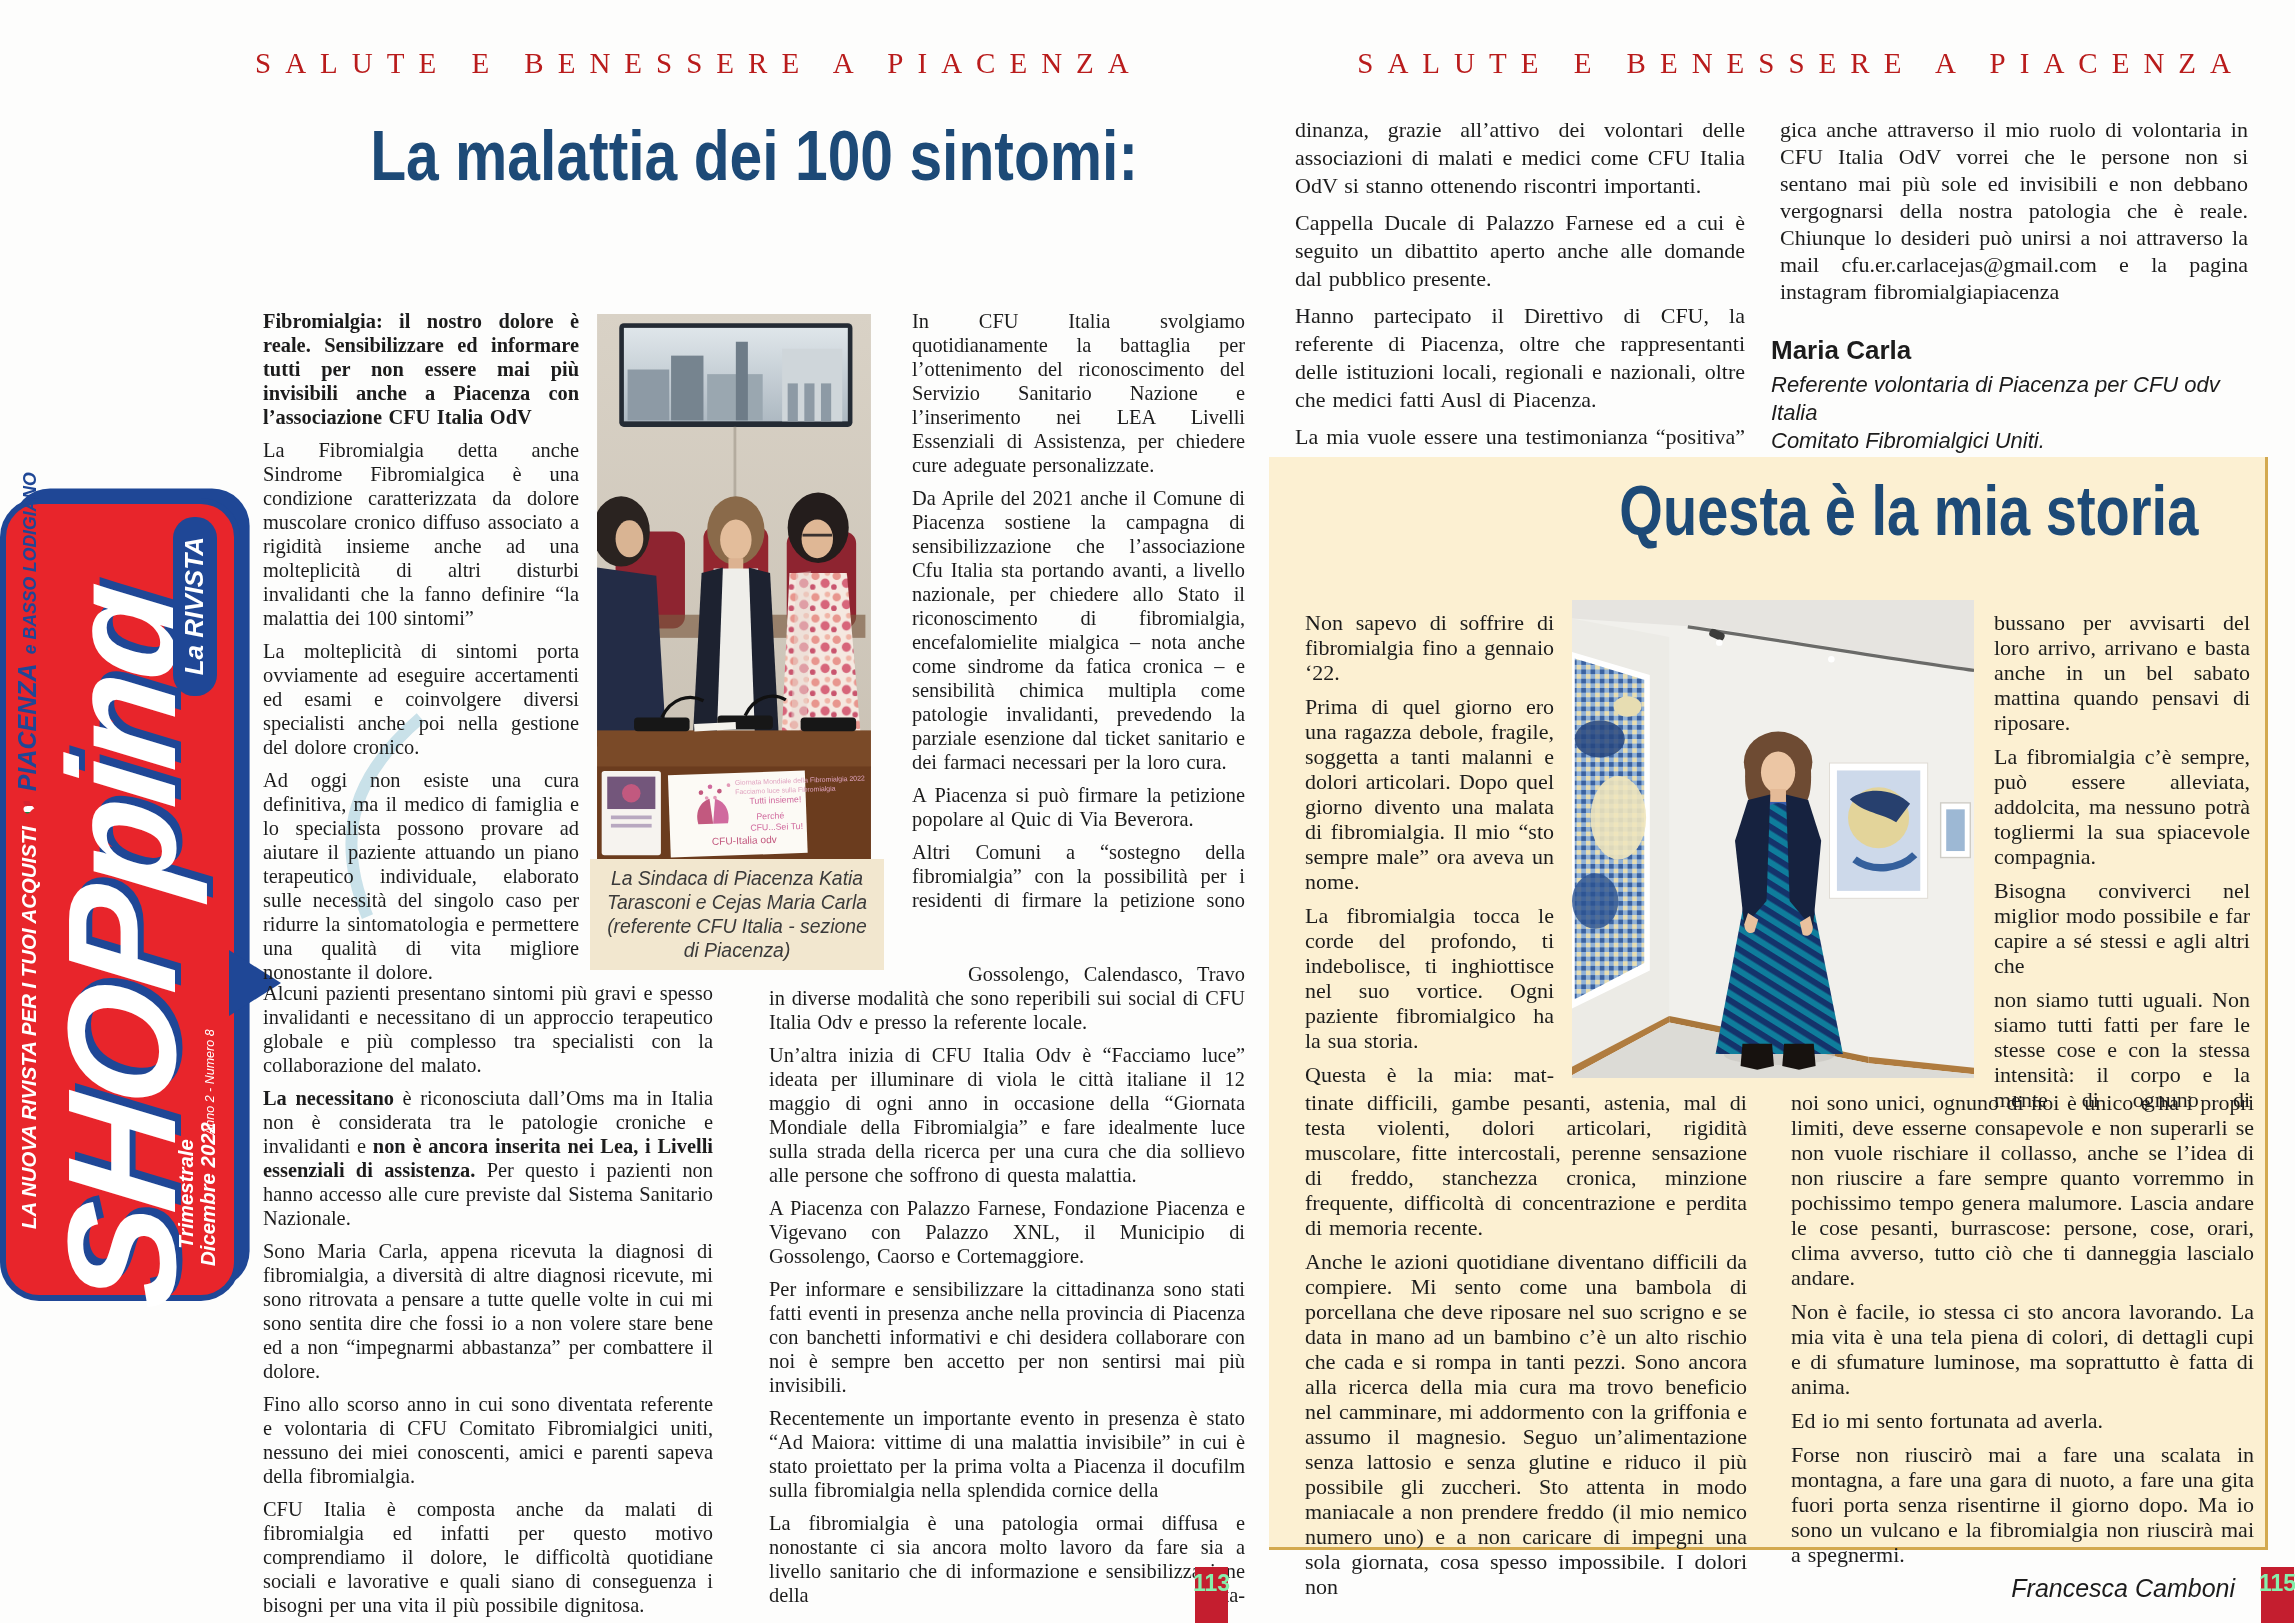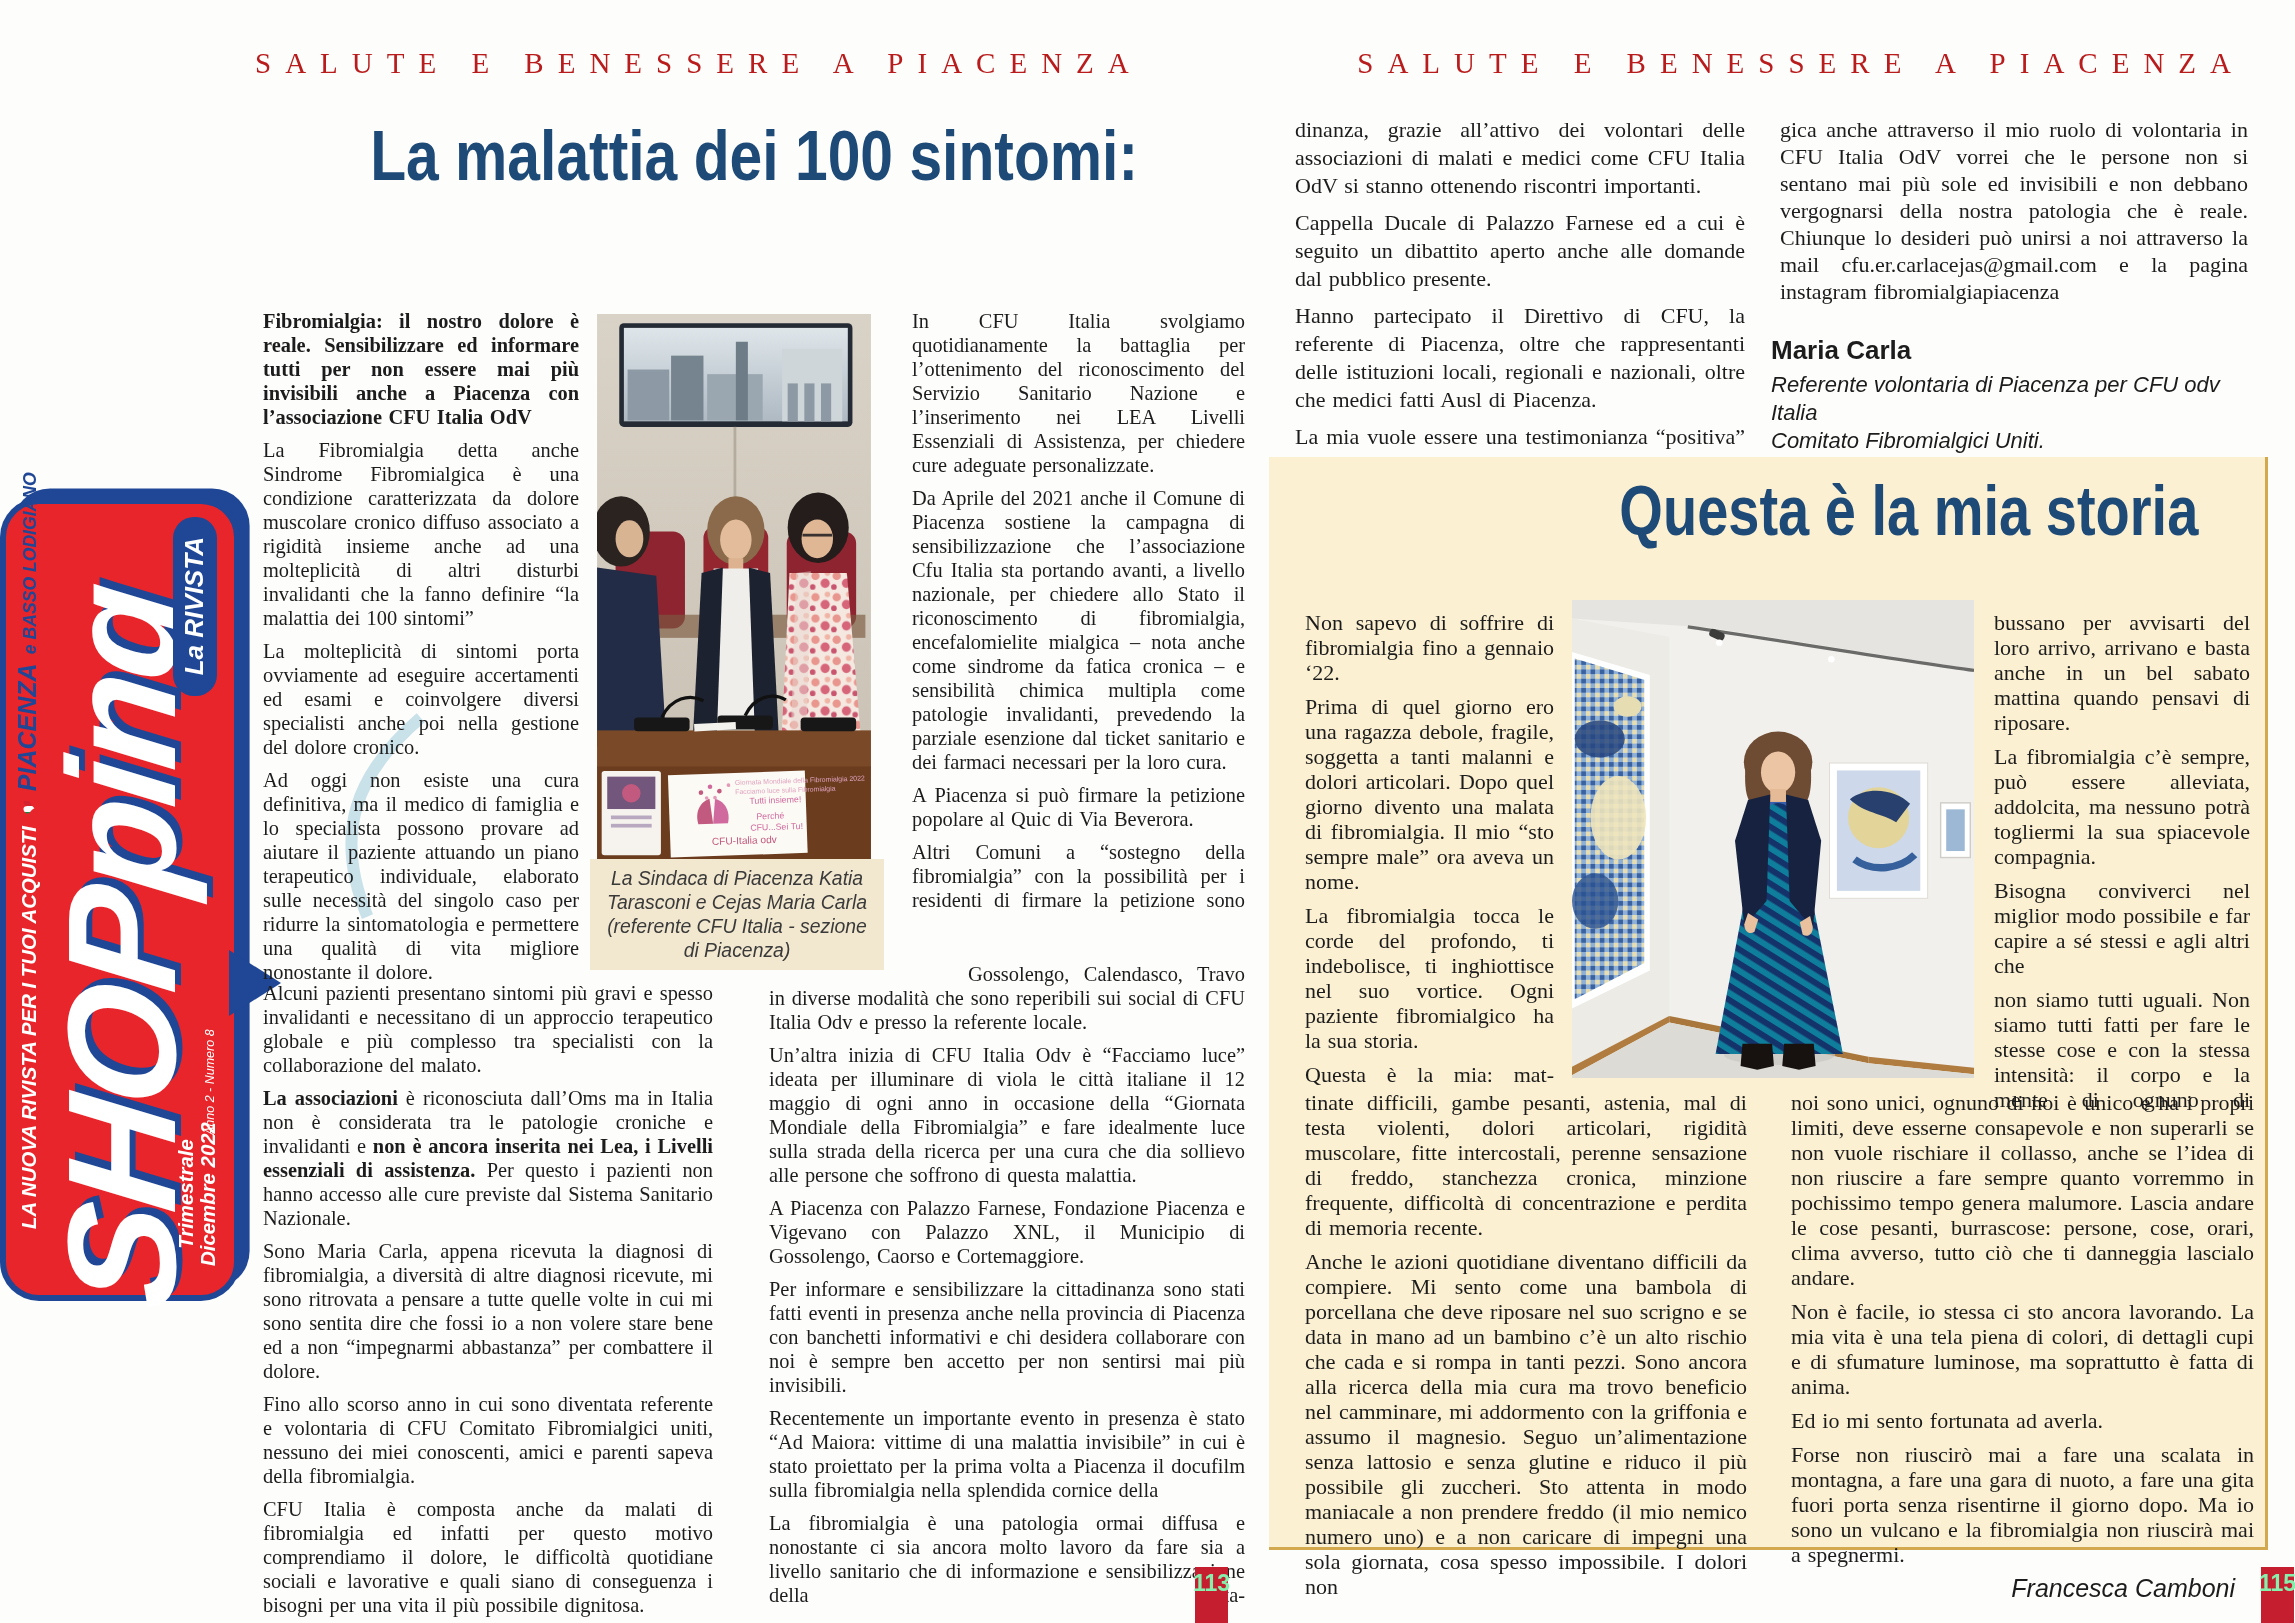--- a/index.html
+++ b/index.html
@@ -216,21 +216,21 @@
 
   <div class="abs serifbody leftcol" style="left:903px;top:300px;width:351px;">
     <p class="p">In CFU Italia svolgiamo quotidianamente la battaglia per l’ottenimento del riconoscimento del Servizio Sanitario Nazione e l’inserimento nei LEA Livelli Essenziali di Assistenza, per chiedere cure adeguate personalizzate.</p>
     <p class="p">Da Aprile del 2021 anche il Comune di Piacenza sostiene la campagna di sensibilizzazione che l’associazione Cfu Italia sta portando avanti, a livello nazionale, per chiedere allo Stato il riconoscimento di fibromialgia, encefalomielite mialgica – nota anche come sindrome da fatica cronica – e sensibilità chimica multipla come patologie invalidanti, prevedendo la parziale esenzione dal ticket sanitario e dei farmaci necessari per la loro cura.</p>
     <p class="p">A Piacenza si può firmare la petizione popolare al Quic di Via Beverora.</p>
     <p class="p cont">Altri Comuni a “sostegno della fibromialgia” con la possibilità per i residenti di firmare la petizione sono</p>
   </div>
 
   <div class="abs serifbody leftcol" style="left:254px;top:972px;width:468px;">
     <p class="p">Alcuni pazienti presentano sintomi più gravi e spesso invalidanti e necessitano di un approccio terapeutico globale e più complesso tra specialisti con la collaborazione del malato.</p>
-    <p class="p"><b>La associazioni</b><span> è riconosciuta dall’Oms ma in Italia non è considerata tra le patologie croniche e invalidanti e </span><b>non è ancora inserita nei Lea, i Livelli essenziali di assistenza.</b><span> Per questo i pazienti non hanno accesso alle cure previste dal Sistema Sanitario Nazionale.</span></p>
+    <p class="p"><b>La necessitano</b><span> è riconosciuta dall’Oms ma in Italia non è considerata tra le patologie croniche e invalidanti e </span><b>non è ancora inserita nei Lea, i Livelli essenziali di assistenza.</b><span> Per questo i pazienti non hanno accesso alle cure previste dal Sistema Sanitario Nazionale.</span></p>
     <p class="p">Sono Maria Carla, appena ricevuta la diagnosi di fibromialgia, a diversità di altre diagnosi ricevute, mi sono ritrovata a pensare a tutte quelle volte in cui mi sono sentita dire che fossi io a non volere stare bene ed a non “impegnarmi abbastanza” per combattere il dolore.</p>
     <p class="p">Fino allo scorso anno in cui sono diventata referente e volontaria di CFU Comitato Fibromialgici uniti, nessuno dei miei conoscenti, amici e parenti sapeva della fibromialgia.</p>
     <p class="p">CFU Italia è composta anche da malati di fibromialgia ed infatti per questo motivo comprendiamo il dolore, le difficoltà quotidiane sociali e lavorative e quali siano di conseguenza i bisogni per una vita il più possibile dignitosa.</p>
   </div>
 
   <div class="abs serifbody leftcol" style="left:760px;top:953px;width:494px;">
     <p class="p" style="text-indent:199px;">Gossolengo, Calendasco, Travo in diverse modalità che sono reperibili sui social di CFU Italia Odv e presso la referente locale.</p>
     <p class="p">Un’altra inizia di CFU Italia Odv è “Facciamo luce” ideata per illuminare di viola le città italiane il 12 maggio di ogni anno in occasione della “Giornata Mondiale della Fibromialgia” e fare idealmente luce sulla strada della ricerca per una cura che dia sollievo alle persone che soffrono di questa malattia.</p>
     <p class="p">A Piacenza con Palazzo Farnese, Fondazione Piacenza e Vigevano con Palazzo XNL, il Municipio di Gossolengo, Caorso e Cortemaggiore.</p>
     <p class="p">Per informare e sensibilizzare la cittadinanza sono stati fatti eventi in presenza anche nella provincia di Piacenza con banchetti informativi e chi desidera collaborare con noi è sempre ben accetto per non sentirsi mai più invisibili.</p>

